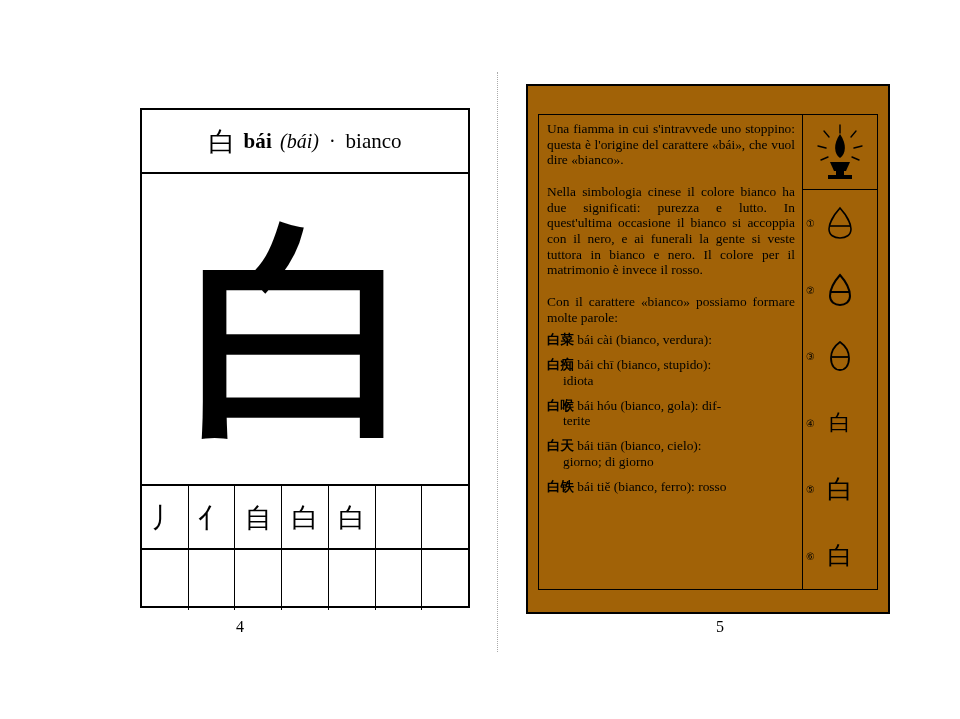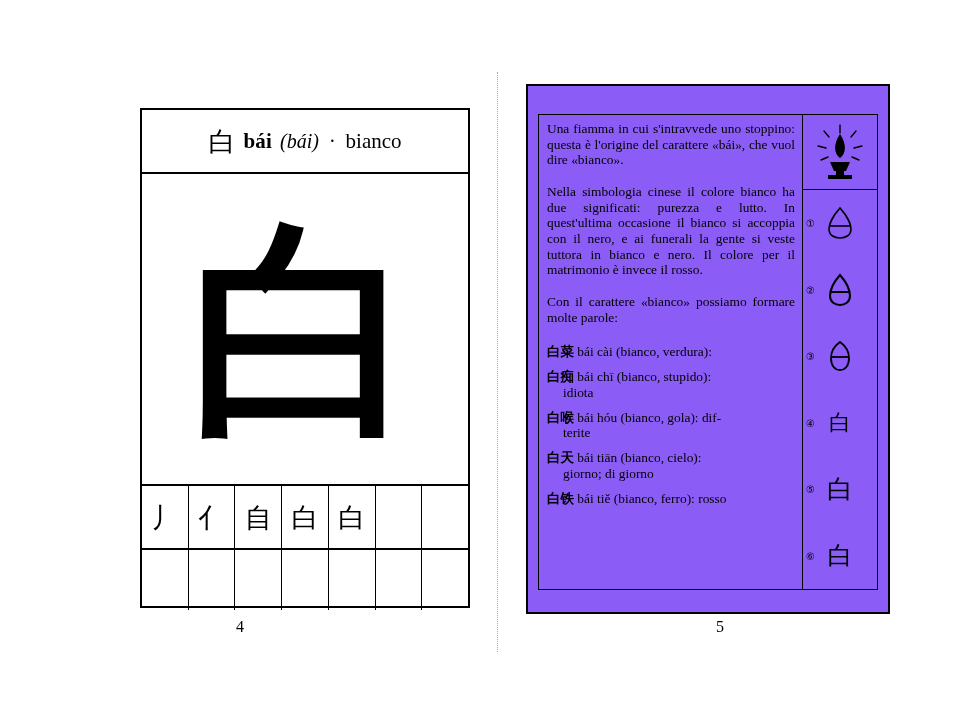--- a/index.html
+++ b/index.html
@@ -130,21 +130,21 @@
 
   
   .right-frame {
     position: absolute;
     left: 46px;
     top: 84px;
     width: 364px;
     height: 530px;
     border: 2px solid #000;
     box-sizing: border-box;
-    background: #8b5cf6;
+    background: #a16207;
   }
   .inner-frame {
     position: absolute;
     left: 10px;
     top: 28px;
     right: 10px;
     bottom: 22px;
     border: 1.5px solid #000;
     box-sizing: border-box;
     display: flex;
@@ -158,21 +158,21 @@
   }
   .body-text {
     font-size: 13.4px;
     line-height: 1.17;
     text-align: justify;
     hyphens: manual;
     margin: 0 0 0 0;
   }
   .body-text + .body-text { margin-top: 16px; }
 
-  .word-list { margin-top: 19px; }
+  .word-list { margin-top: 7px; }
   .word-entry {
     font-size: 13.4px;
     line-height: 1.17;
     margin-bottom: 9px;
   }
   .word-entry .hz {
     font-family: "DejaVu Sans", sans-serif;
     font-size: 13.5px;
     font-weight: 600;
   }

